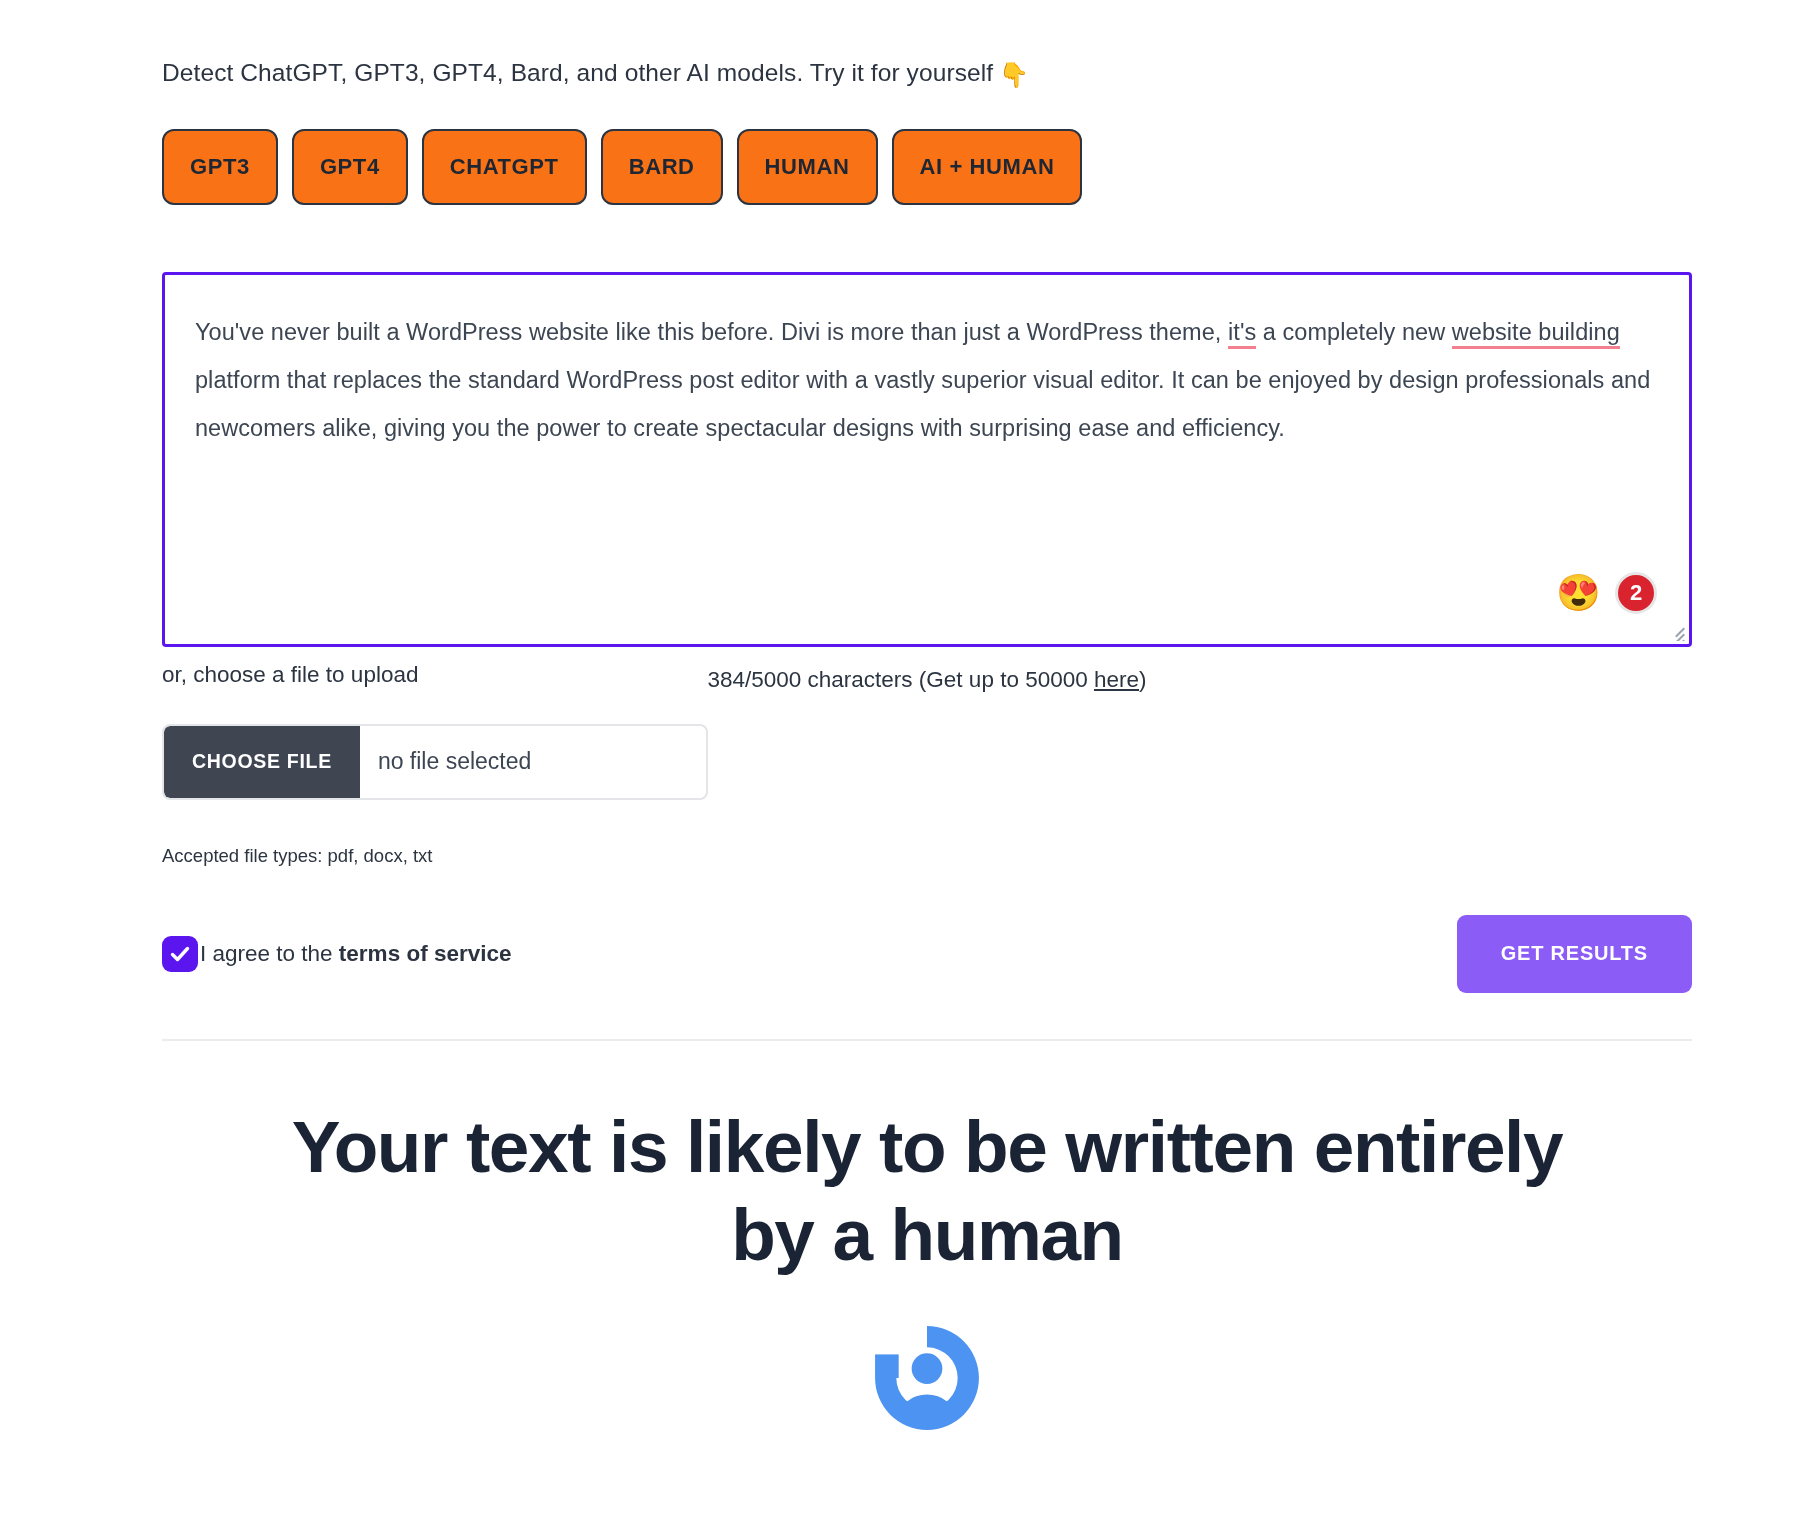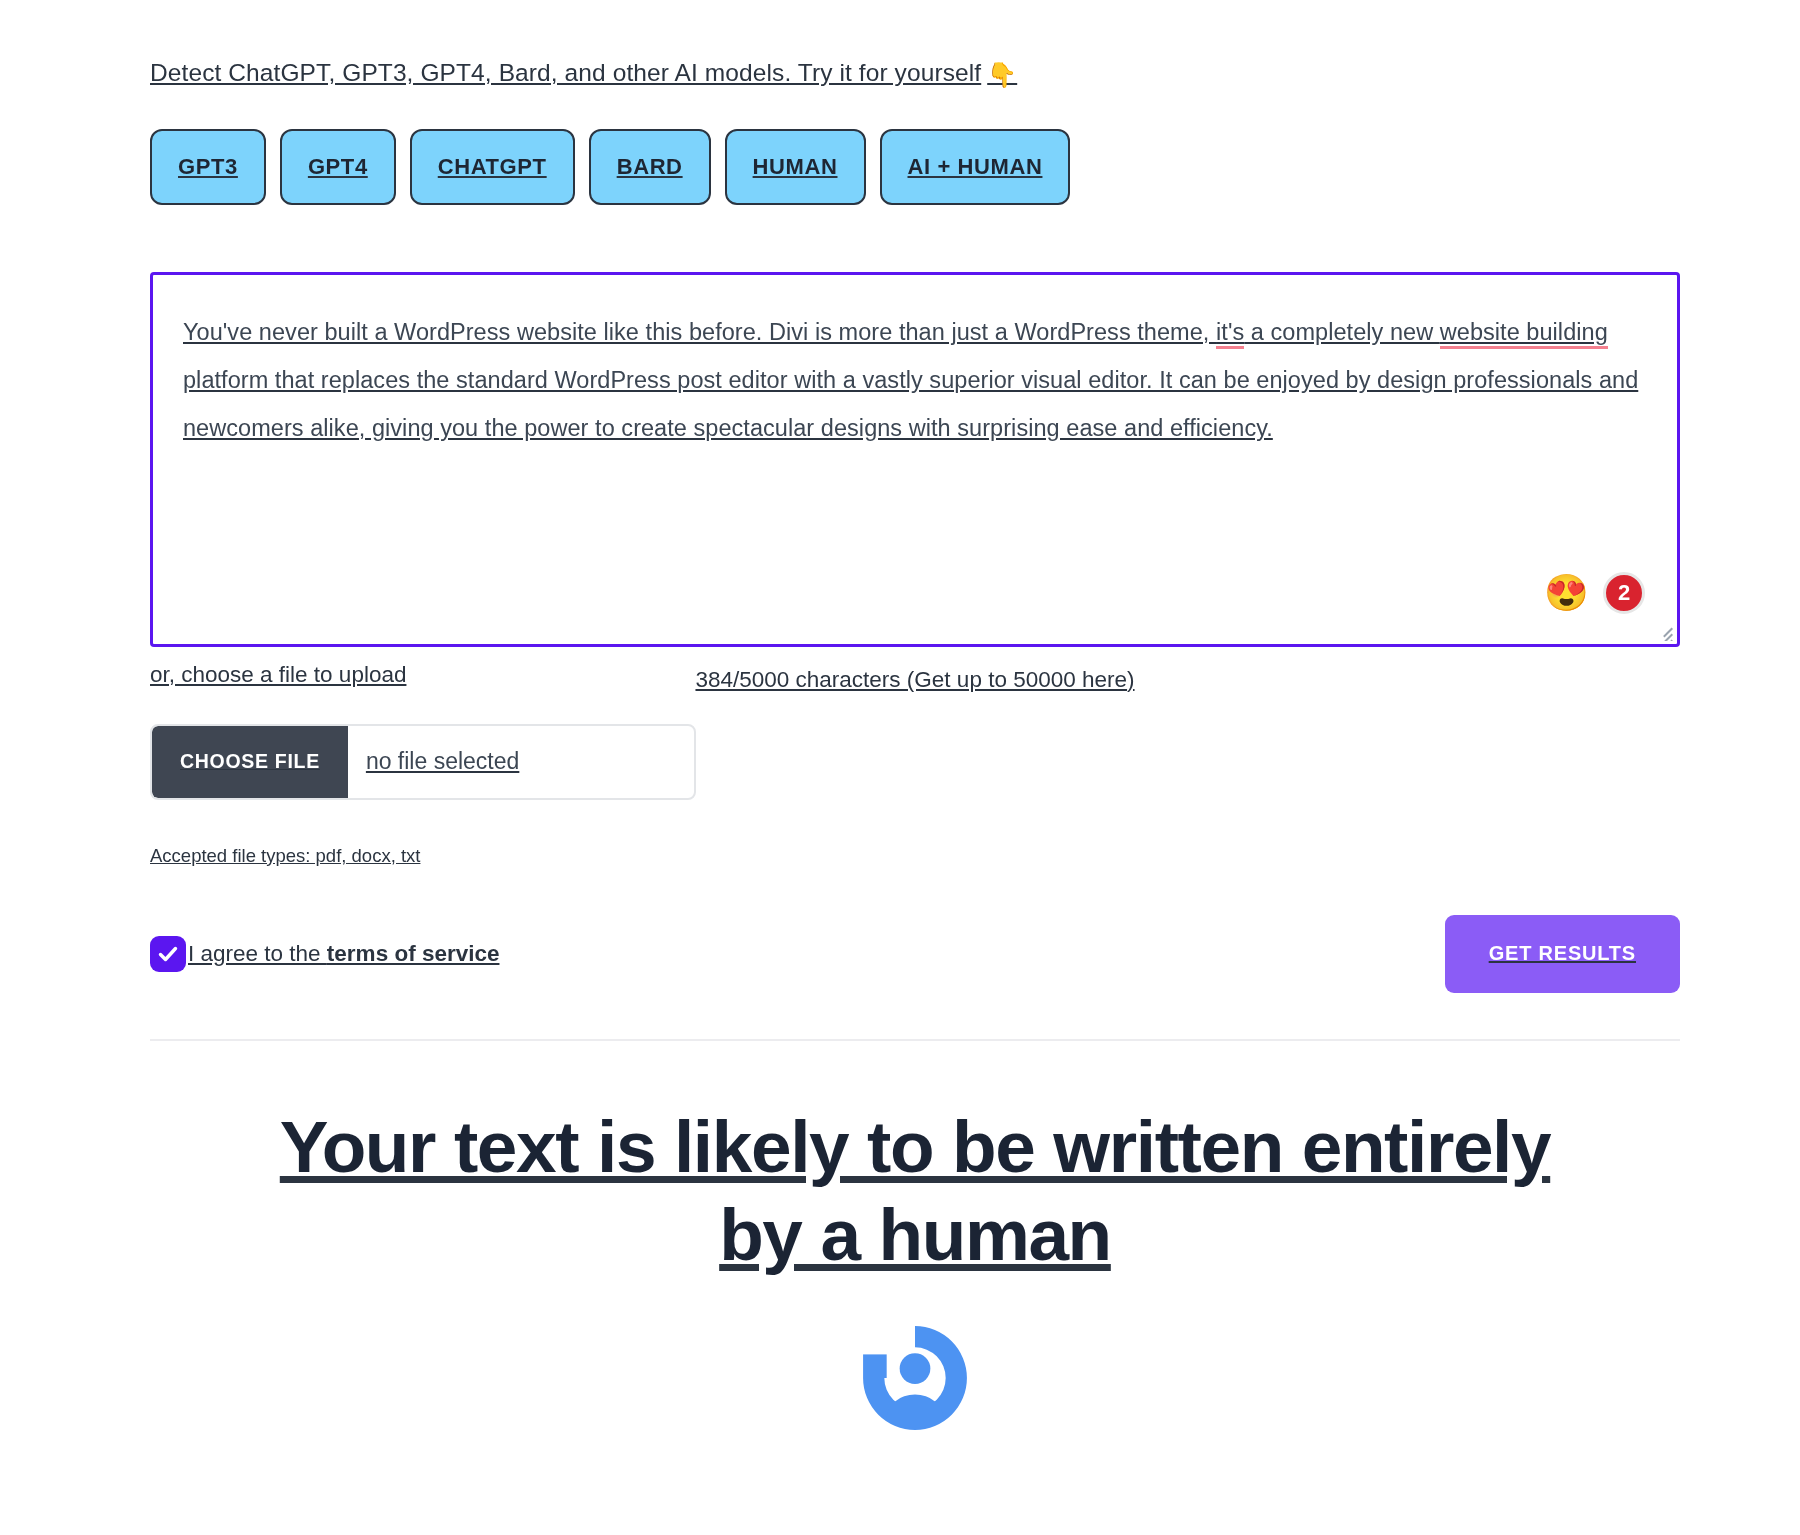--- a/index.html
+++ b/index.html
@@ -12,24 +12,23 @@
     color: #2b3440;
     overflow: hidden;
   }
   .page {
     width: 1800px;
     height: 1535px;
     position: relative;
   }
   .inner {
     position: absolute;
-    left: 150px;
+    left: 162px;
     top: 0;
     width: 1530px;
-    text-decoration: underline;
   }
 
   
   .intro {
     font-size: 24.5px;
     color: #2b3440;
     letter-spacing: 0.1px;
     padding-top: 58px;
     line-height: 1.2;
   }
@@ -50,21 +49,21 @@
     border-radius: 12px;
     height: 76px;
     display: flex;
     align-items: center;
     justify-content: center;
     padding: 0 26px;
     font-size: 22px;
     font-weight: 700;
     letter-spacing: 0.6px;
     color: #1e2633;
-    background: #7dd3fc;
+    background: #f97316;
     cursor: pointer;
     white-space: nowrap;
   }
 
   
   .editor-wrap {
     position: relative;
     margin-top: 67px;
     height: 375px;
     border: 3px solid #5b16f0;

